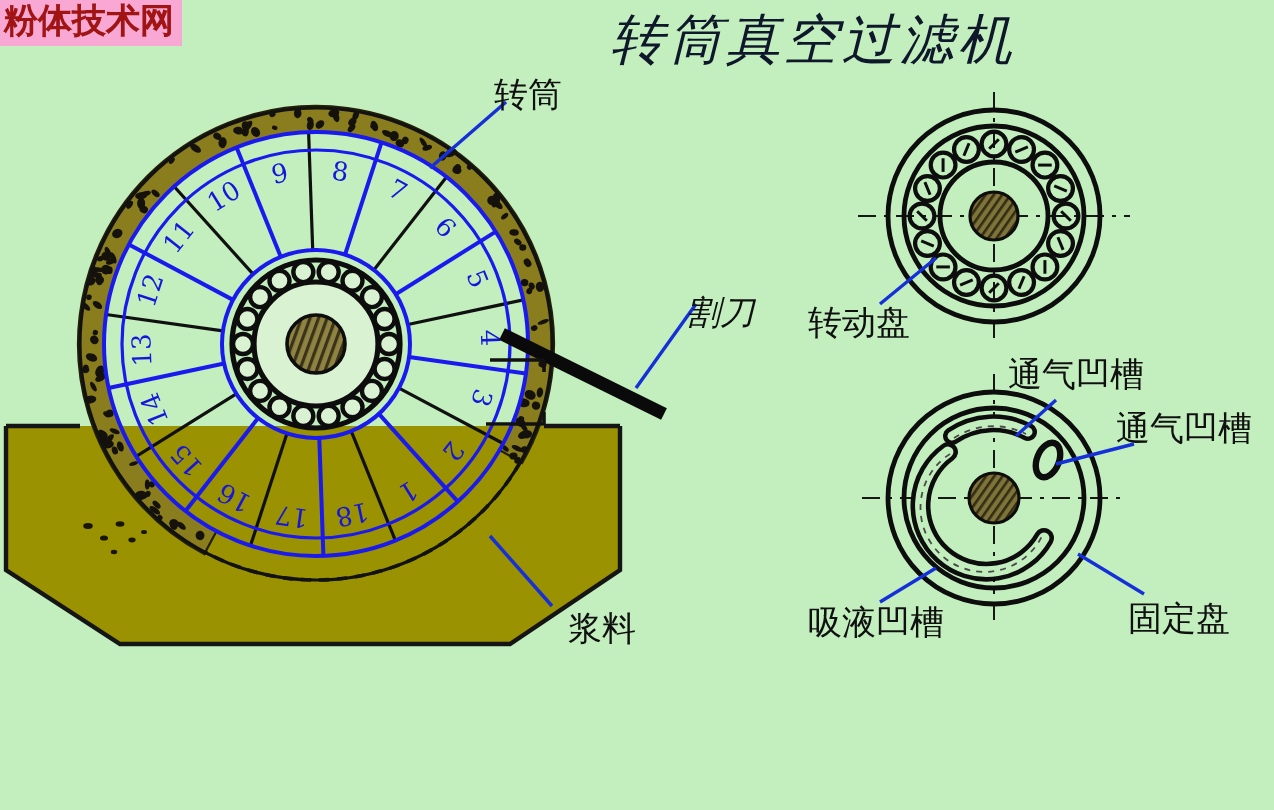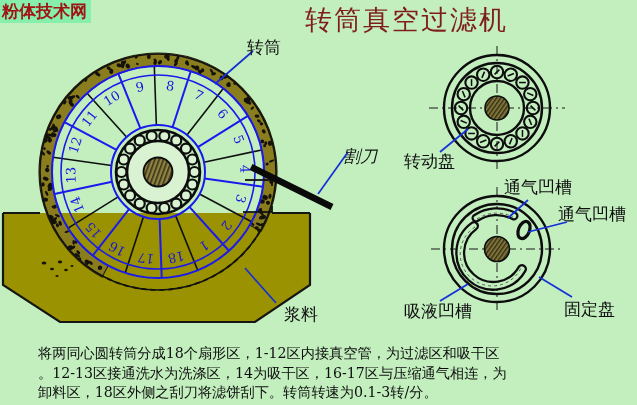--- a/index.html
+++ b/index.html
@@ -7,40 +7,41 @@
     width:637px;height:405px;overflow:hidden;
     background:#c3efbf;
     font-family:"DejaVu Sans","Liberation Sans",sans-serif;
     position:relative;
   }
   #stage{position:absolute;left:0;top:0;width:637px;height:405px;}
   svg.layer{position:absolute;left:0;top:0;width:637px;height:405px;overflow:visible;}
 
   .watermark{
     position:absolute;left:0;top:0;
-    background:#86efac;
+    background:#f9a8d4;
     color:#a01414;
     font-family:"DejaVu Serif","Liberation Serif",serif;
     font-weight:bold;
     font-size:17px;
     letter-spacing:0px;
     padding:1px 4px 2px 2px;
     line-height:20px;
     white-space:nowrap;
     z-index:30;
   }
 
   .title{
     position:absolute;left:305px;top:2px;
     font-family:"DejaVu Serif","Liberation Serif",serif;
     font-size:27px;
-    color:#7f1d1d;
+    color:#0f172a;
     letter-spacing:2px;
     white-space:nowrap;
     z-index:20;
+    font-style:italic;
   }
 
   .lbl{
     position:absolute;
     font-family:"DejaVu Serif","Liberation Serif",serif;
     font-size:17px;
     color:#101010;
     white-space:nowrap;
     z-index:20;
   }
@@ -412,19 +413,14 @@
 
   <div class="lbl" style="left:247px;top:36px;">转筒</div>
   <div class="lbl" style="left:343px;top:145px;font-style:italic;">割刀</div>
   <div class="lbl" style="left:284px;top:303px;">浆料</div>
   <div class="lbl" style="left:404px;top:150px;text-align:center;">转动盘</div>
   <div class="lbl" style="left:504px;top:176px;">通气凹槽</div>
   <div class="lbl" style="left:558px;top:203px;">通气凹槽</div>
   <div class="lbl" style="left:404px;top:300px;">吸液凹槽</div>
   <div class="lbl" style="left:564px;top:298px;">固定盘</div>
 
-  <div class="caption">
-    <div>将两同心圆转筒分成18个扇形区，1-12区内接真空管，为过滤区和吸干区</div>
-    <div>。12-13区接通洗水为洗涤区，14为吸干区，16-17区与压缩通气相连，为</div>
-    <div>卸料区，18区外侧之刮刀将滤饼刮下。转筒转速为0.1-3转/分。</div>
-  </div>
 
 </div>
 
 </body></html>

